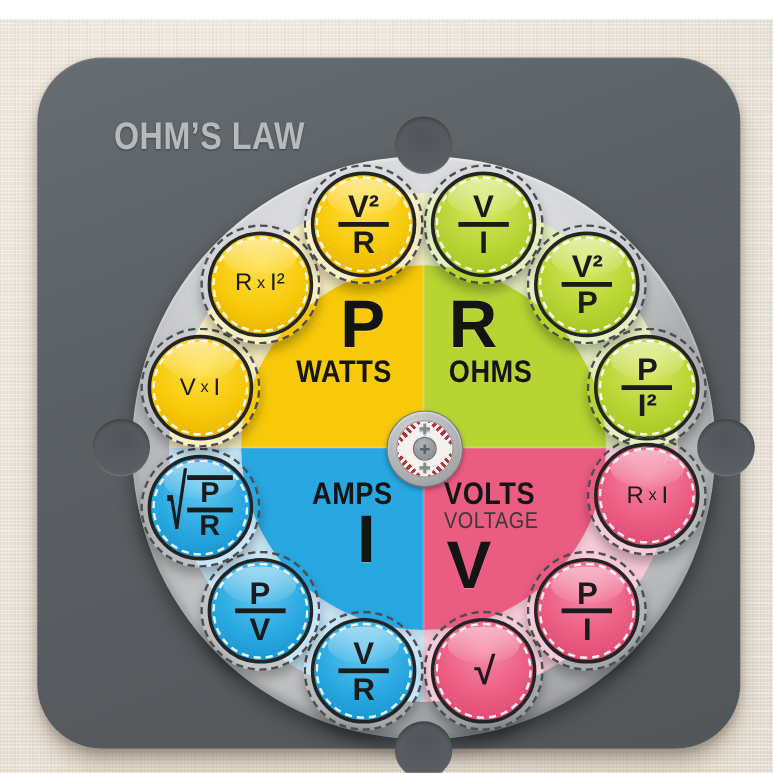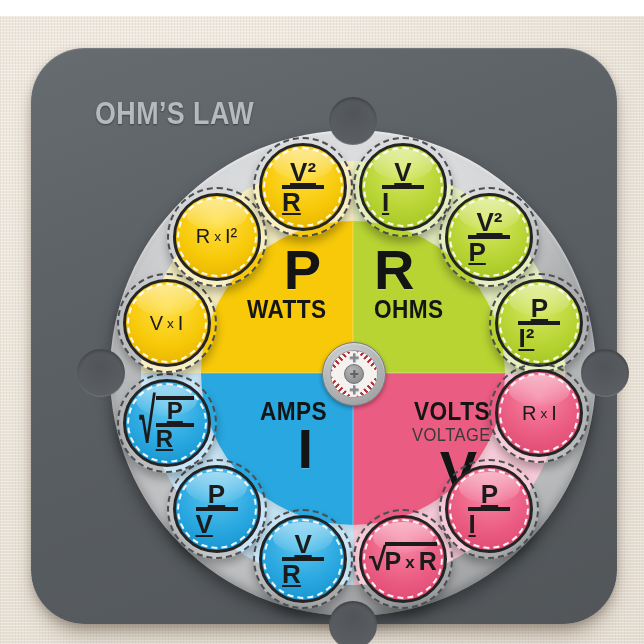--- a/index.html
+++ b/index.html
@@ -67,21 +67,21 @@
   .quad-disc::before{content:"";position:absolute;left:50%;top:0;width:2px;height:100%;
     background:rgba(255,255,255,.18);transform:translateX(-1px);}
   .quad-disc::after{content:"";position:absolute;top:50%;left:0;height:2px;width:100%;
     background:rgba(255,255,255,.18);transform:translateY(-1px);}
 
   
   .qblock{position:absolute;width:175px;}
   .q-tl{right:269px;top:114px;text-align:right;}
   .q-tr{left:264px;top:114px;text-align:left;}
   .q-bl{right:269px;top:268px;text-align:right;}
-  .q-br{left:260px;top:268px;text-align:center;}
+  .q-br{left:260px;top:268px;text-align:left;}
   .qsym{font-size:56px;font-weight:800;color:#141414;line-height:52px;
         text-shadow:0 1px 1px rgba(255,255,255,.25);}
   .q-tl .qsym{padding-right:6px;}
   .q-bl .qsym{padding-right:14px;line-height:50px;}
   .q-br .qsym{padding-left:2px;line-height:50px;}
   .qname{font-size:19px;font-weight:500;color:#3a3a3a;line-height:22px;letter-spacing:.5px;}
   .qunit{font-size:26px;font-weight:800;color:#151515;line-height:26px;letter-spacing:.5px;}
   .cond{display:inline-block;transform:scaleX(.87);}
   .q-tl .cond,.q-bl .cond{transform-origin:100% 50%;}
   .q-tr .cond,.q-br .cond{transform-origin:0 50%;}
@@ -99,22 +99,22 @@
   }
   .fcircle::before{content:"";position:absolute;inset:1px;border-radius:50%;
     border:2px dashed rgba(255,255,255,.92);}
   .fcircle::after{content:"";position:absolute;left:13%;top:4%;width:74%;height:38%;
     border-radius:50%;background:linear-gradient(rgba(255,255,255,.5),rgba(255,255,255,.04));}
   .g-power     {background:radial-gradient(circle at 50% 30%, #ffdf45 0%, var(--q-tl,#f7c908) 55%, #e0ab00 100%);}
   .g-resistance{background:radial-gradient(circle at 50% 30%, #d9e966 0%, var(--q-tr,#b7d433) 55%, #9dc01d 100%);}
   .g-current   {background:radial-gradient(circle at 50% 30%, #60c6ef 0%, var(--q-bl,#28a7e0) 55%, #0f8cc6 100%);}
   .g-voltage   {background:radial-gradient(circle at 50% 30%, #f688a5 0%, var(--q-br,#eb5c82) 55%, #d8426b 100%);}
 
-  .frac{display:flex;flex-direction:column;font-size:26px;font-weight:700;
-        line-height:24px;position:relative;z-index:2;text-decoration:underline;}
+  .frac{display:flex;flex-direction:column;align-items:center;font-size:26px;font-weight:700;
+        line-height:24px;position:relative;z-index:2;}
   .num{border-bottom:4px solid #1b1b1b;padding:0 6px 1px;min-width:30px;text-align:center;}
   .den{padding-top:1px;}
   .inl{font-size:20px;font-weight:400;position:relative;z-index:2;white-space:nowrap;}
   .mul{font-size:.68em;margin:0 4px;position:relative;top:-2px;}
   .radrow{display:flex;align-items:center;position:relative;z-index:2;}
   .radsign{font-size:32px;font-weight:700;margin-right:-2px;line-height:1;}
   .radsign.tall{font-size:30px;transform:scaleY(2.1);transform-origin:50% 55%;margin-right:0;}
   .radbody{border-top:4px solid #1b1b1b;font-size:25px;font-weight:700;white-space:nowrap;padding-top:1px;}
   .radrow .frac{font-size:24px;line-height:22px;}
   .radrow .num{border-top:4px solid #1b1b1b;min-width:26px;}
@@ -226,21 +226,20 @@
               <div class="frac">
                 <span class="num">P</span>
                 <span class="den">I</span>
               </div>
             </div>
           </div>
           <div class="pocket" style="left: 242.952px; top: 379.424px;">
             <div class="fcircle g-voltage">
               <div class="radrow">
                 <span class="radsign">√</span>
-                <span class="radbody">P<span class="mul">x</span>R</span>
               </div>
             </div>
           </div>
           <div class="pocket" style="left: 143.048px; top: 379.424px;">
             <div class="fcircle g-current">
               <div class="frac">
                 <span class="num">V</span>
                 <span class="den">R</span>
               </div>
             </div>

